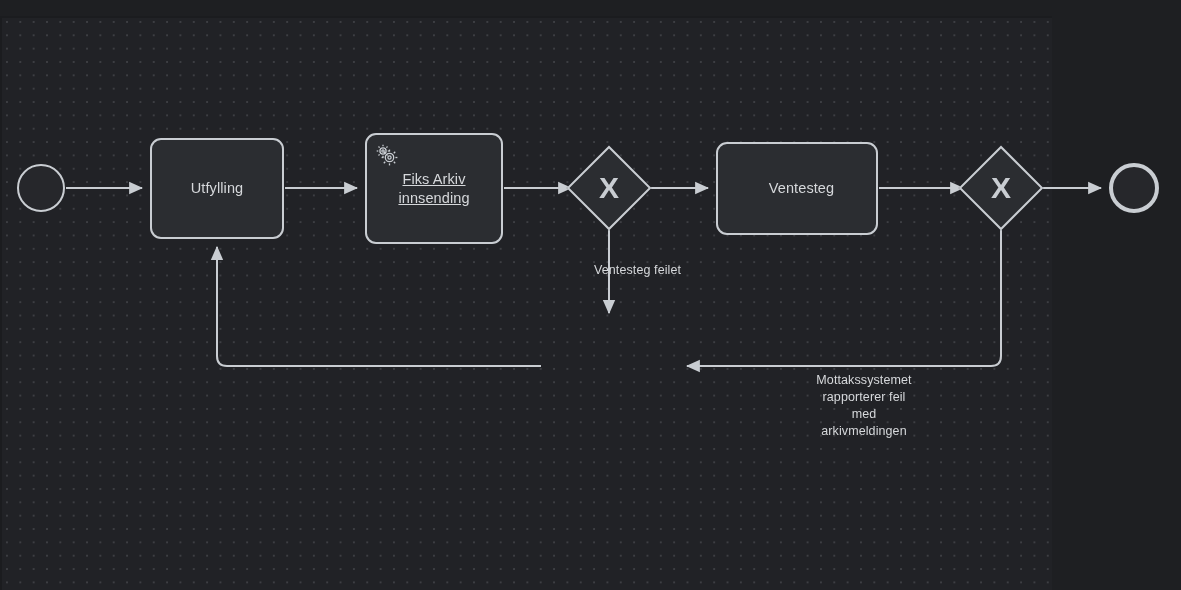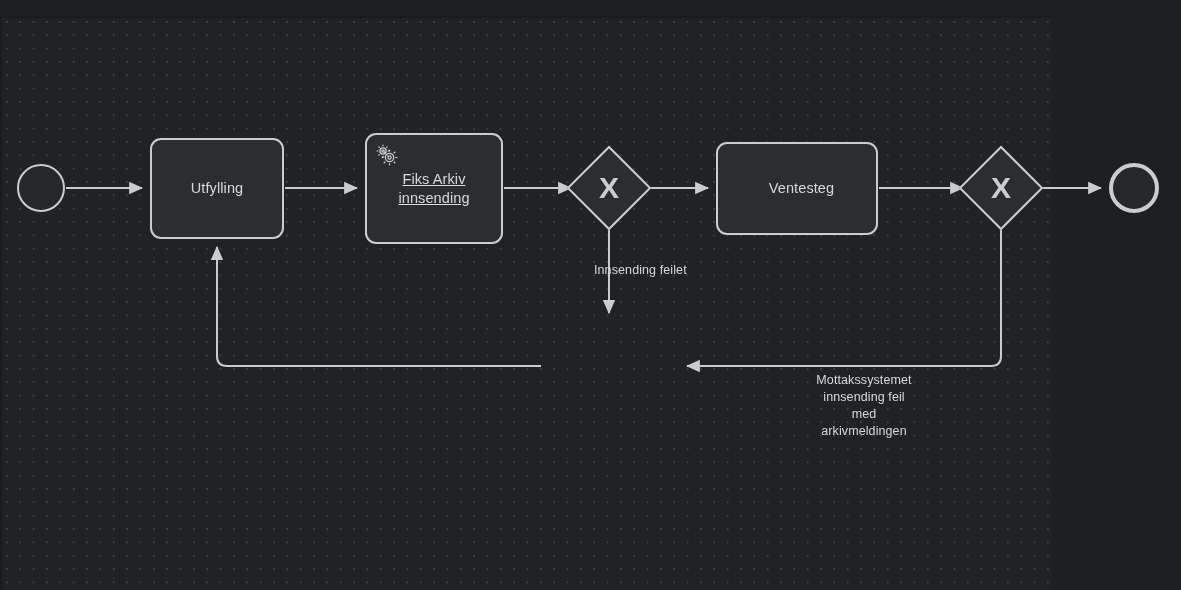--- a/index.html
+++ b/index.html
@@ -204,20 +204,20 @@
   </div>
 
   <div class="gateway-wrap" style="left:969px; top:140px; width:60px; height:60px;">
     <div class="gateway" style="width:60px; height:60px;"></div>
     <div class="gateway-marker">X</div>
   </div>
 
   <div class="node event event-end" style="left:1107px; top:145px; width:50px; height:50px;"></div>
 
 
-  <div class="edge-label" style="left:592px; top:244px; width:165px; text-align:left;">Innsending feilet</div>
+  <div class="edge-label" style="left:592px; top:244px; width:165px; text-align:left;">Ventesteg feilet</div>
 
   <div class="edge-label" style="left:762px; top:354px; width:200px;">Mottakssystemet
-innsending feil
+rapporterer feil
 med
 arkivmeldingen</div>
 
 </div>
 
 </body></html>

